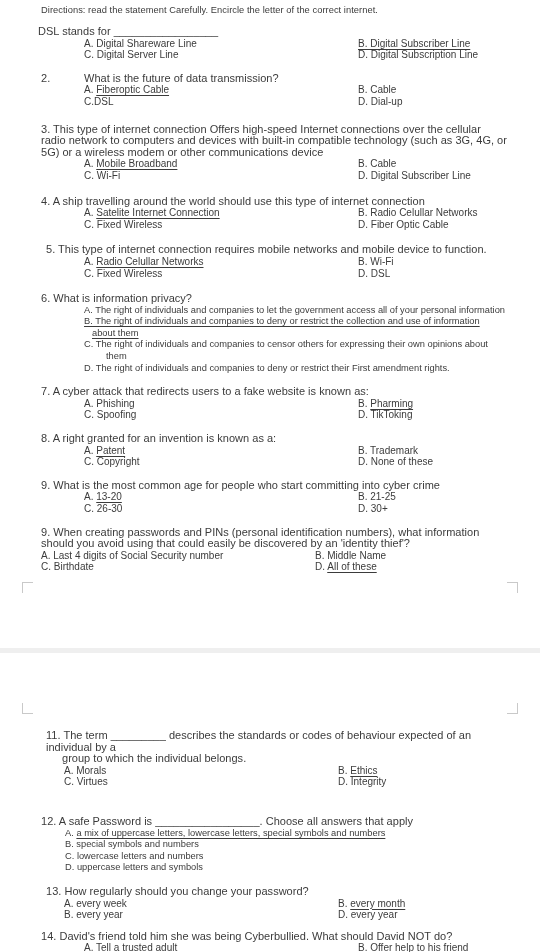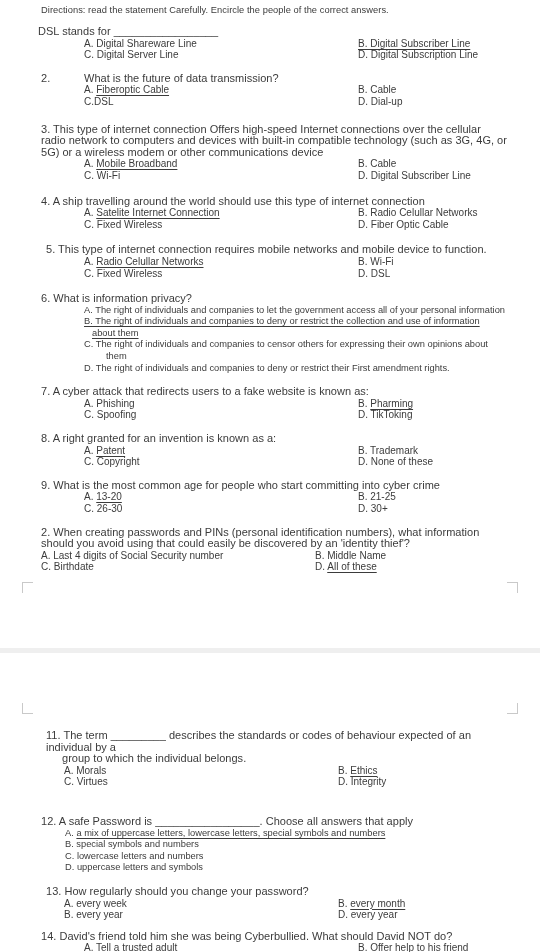--- a/index.html
+++ b/index.html
@@ -121,21 +121,21 @@
   .sp-16 { height: 16px; }
 </style>
 </head>
 <body>
 
 <div class="page page-one">
 
   <div class="sheet-inner">
 
     <div class="sp-2"></div>
-    <div class="directions">Directions: read the statement Carefully. Encircle the people of the correct answers.</div>
+    <div class="directions">Directions: read the statement Carefully. Encircle the letter of the correct internet.</div>
 
     <div class="sp-10"></div>
 
     <div class="qblock">
       <div class="qtext stem-n1">DSL stands for _________________</div>
       <div class="opts ind-64">
         <div>A. Digital Shareware Line</div>
         <div><u class="ans">B. Digital Subscriber Line</u></div>
         <div>C. Digital Server Line</div>
         <div>D. Digital Subscription Line</div>
@@ -237,21 +237,21 @@
         <div><span>A. </span><u class="ans">13-20</u></div>
         <div>B. 21-25</div>
         <div>C. 26-30</div>
         <div>D. 30+</div>
       </div>
     </div>
 
     <div class="sp-12"></div>
 
     <div class="qblock">
-      <div class="qtext" style="padding-left:21px;padding-right:22px;">2. When creating passwords and PINs (personal identification numbers), what information should you avoid using that could easily be discovered by an 'identity thief'?</div>
+      <div class="qtext" style="padding-left:21px;padding-right:22px;">9. When creating passwords and PINs (personal identification numbers), what information should you avoid using that could easily be discovered by an 'identity thief'?</div>
       <div class="opts ind-21">
         <div>A. Last 4 digits of Social Security number</div>
         <div>B. Middle Name</div>
         <div>C. Birthdate</div>
         <div><span>D. </span><u class="ans">All of these</u></div>
       </div>
     </div>
 
   </div>
 

